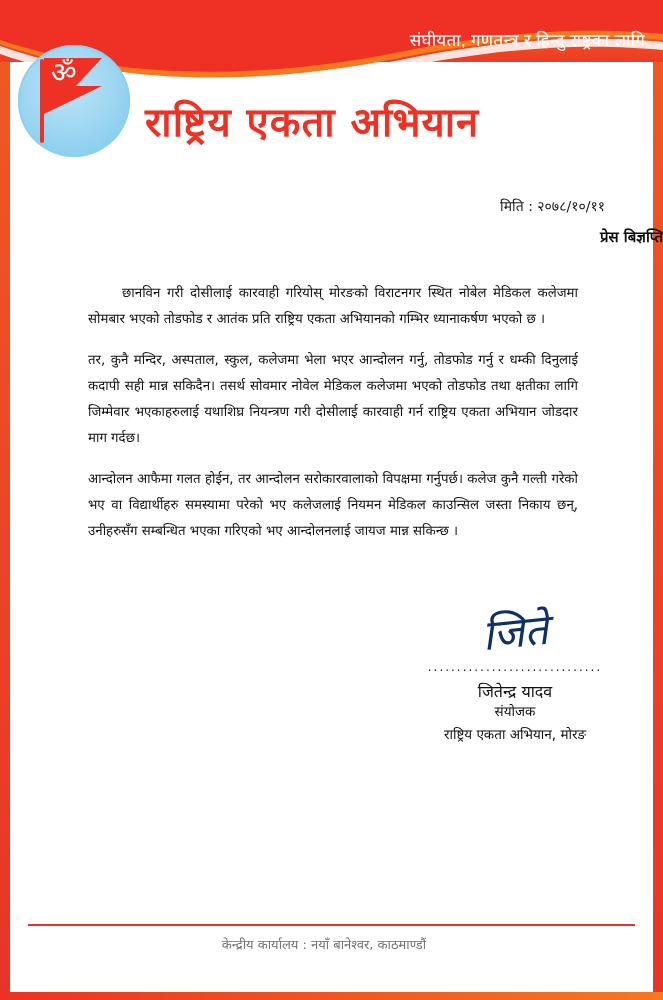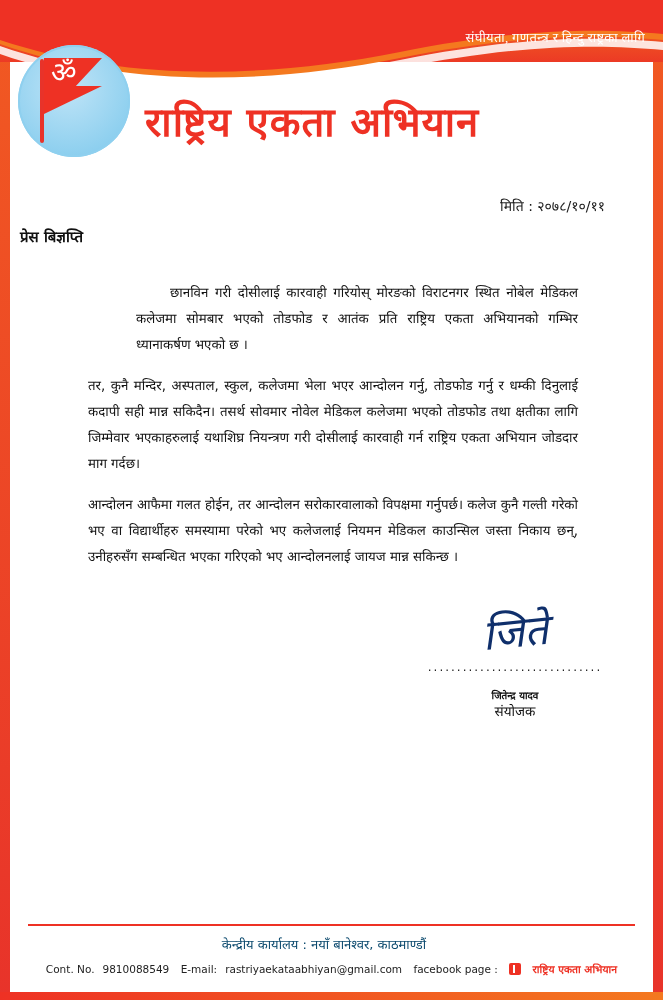--- a/index.html
+++ b/index.html
@@ -47,23 +47,23 @@
   .header-wave {
     position: absolute;
     left: 0; top: 0;
     width: 663px;
     height: 92px;
   }
   .header-tagline {
     position: absolute;
     right: 18px;
     top: 28px;
-    font-size: 13px;
+    font-size: 17px;
     color: #ffffff;
-    font-family: Liberation Serif, serif;
+    font-family: Liberation Sans, sans-serif;
     letter-spacing: .3px;
     white-space: nowrap;
   }
   
   .logo {
     position: absolute;
     left: 18px;
     top: 45px;
     width: 112px;
     height: 112px;
@@ -116,40 +116,40 @@
     top: 196px;
     font-size: 14px;
     color: #1b1b1b;
     font-family: "DejaVu Sans", sans-serif;
     text-align: right;
   }
   .subject {
     position: absolute;
     left: 0; right: 0;
     top: 226px;
-    text-align: left;
+    text-align: right;
     font-size: 15px;
     font-weight: bold;
     color: #111111;
     font-family: "DejaVu Sans", sans-serif;
-    padding-left: 20px;
+    padding-left: 32px;
   }
   .body-text {
     position: absolute;
     left: 88px;
     top: 280px;
     width: 490px;
     font-size: 13.3px;
     line-height: 26px;
     color: #131313;
     font-family: "DejaVu Sans", sans-serif;
     text-align: justify;
   }
   .body-text p { margin: 0 0 15px 0; }
-  .body-text p.indent { text-indent: 34px; margin-left: 48px; }
+  .body-text p.indent { text-indent: 34px; }
 
   
   .signature {
     position: absolute;
     left: 420px;
     top: 612px;
     width: 190px;
     text-align: center;
   }
   .sig-mark {
@@ -161,23 +161,23 @@
     transform: rotate(-6deg);
     display: inline-block;
   }
   .sig-dots {
     margin-top: 6px;
     font-size: 12px;
     color: #222;
     letter-spacing: 2px;
   }
   .sig-name {
-    margin-top: 14px;
-    font-size: 10px;
-    font-weight: bold;
+    margin-top: 6px;
+    font-size: 16px;
+    font-weight: normal;
     color: #111;
     font-family: "DejaVu Sans", sans-serif;
   }
   .sig-role {
     font-size: 13.5px;
     color: #111;
     font-family: "DejaVu Sans", sans-serif;
   }
   .sig-org {
     margin-top: 5px;
@@ -194,21 +194,21 @@
     top: 924px;
     height: 2px;
     background: #ee3124;
   }
   .footer-address {
     position: absolute;
     left: 0; right: 15px;
     top: 935px;
     text-align: center;
     font-size: 13px;
-    color: #0c4a6e;
+    color: #737373;
     font-family: "DejaVu Sans", sans-serif;
   }
   .footer-contact {
     position: absolute;
     left: 0; right: 0;
     top: 962px;
     text-align: center;
     font-size: 10.5px;
     color: #222;
     font-family: "DejaVu Sans", sans-serif;
@@ -276,26 +276,20 @@
     <p class="indent">छानविन गरी दोसीलाई कारवाही गरियोस् मोरङको विराटनगर स्थित नोबेल मेडिकल कलेजमा सोमबार भएको तोडफोड र आतंक प्रति राष्ट्रिय एकता अभियानको गम्भिर ध्यानाकर्षण भएको छ ।</p>
     <p>तर, कुनै मन्दिर, अस्पताल, स्कुल, कलेजमा भेला भएर आन्दोलन गर्नु, तोडफोड गर्नु र धम्की दिनुलाई कदापी सही मान्न सकिदैन।  तसर्थ सोवमार नोवेल मेडिकल कलेजमा भएको तोडफोड तथा क्षतीका लागि जिम्मेवार भएकाहरुलाई यथाशिघ्र नियन्त्रण गरी दोसीलाई कारवाही गर्न राष्ट्रिय एकता अभियान जोडदार माग गर्दछ।</p>
     <p>आन्दोलन आफैमा गलत होईन, तर आन्दोलन सरोकारवालाको विपक्षमा गर्नुपर्छ। कलेज कुनै गल्ती गरेको भए वा विद्यार्थीहरु समस्यामा परेको भए कलेजलाई नियमन मेडिकल काउन्सिल जस्ता निकाय छन्, उनीहरुसँग सम्बन्धित भएका गरिएको भए आन्दोलनलाई जायज मान्न सकिन्छ ।</p>
   </div>
 
   <div class="signature">
     <div class="sig-mark">जिते</div>
     <div class="sig-dots">..............................</div>
     <div class="sig-name">जितेन्द्र यादव</div>
     <div class="sig-role">संयोजक</div>
+    <div class="sig-org">राष्ट्रिय एकता अभियान, मोरङ</div>
   </div>
 
   <div class="footer-rule"></div>
   <div class="footer-address">केन्द्रीय कार्यालय : नयाँ बानेश्वर, काठमाण्डौं</div>
-  <div class="footer-contact">
-    <span>Cont. No.</span><span>9810088549</span>
-    <span>E-mail:</span><span>rastriyaekataabhiyan@gmail.com</span>
-    <span>facebook page :</span>
-    <span class="fb-badge"></span>
-    <span class="fb-name">राष्ट्रिय एकता अभियान</span>
-  </div>
   <div class="footer-orange-bottom"></div>
 
 </div>
 
 </body></html>

